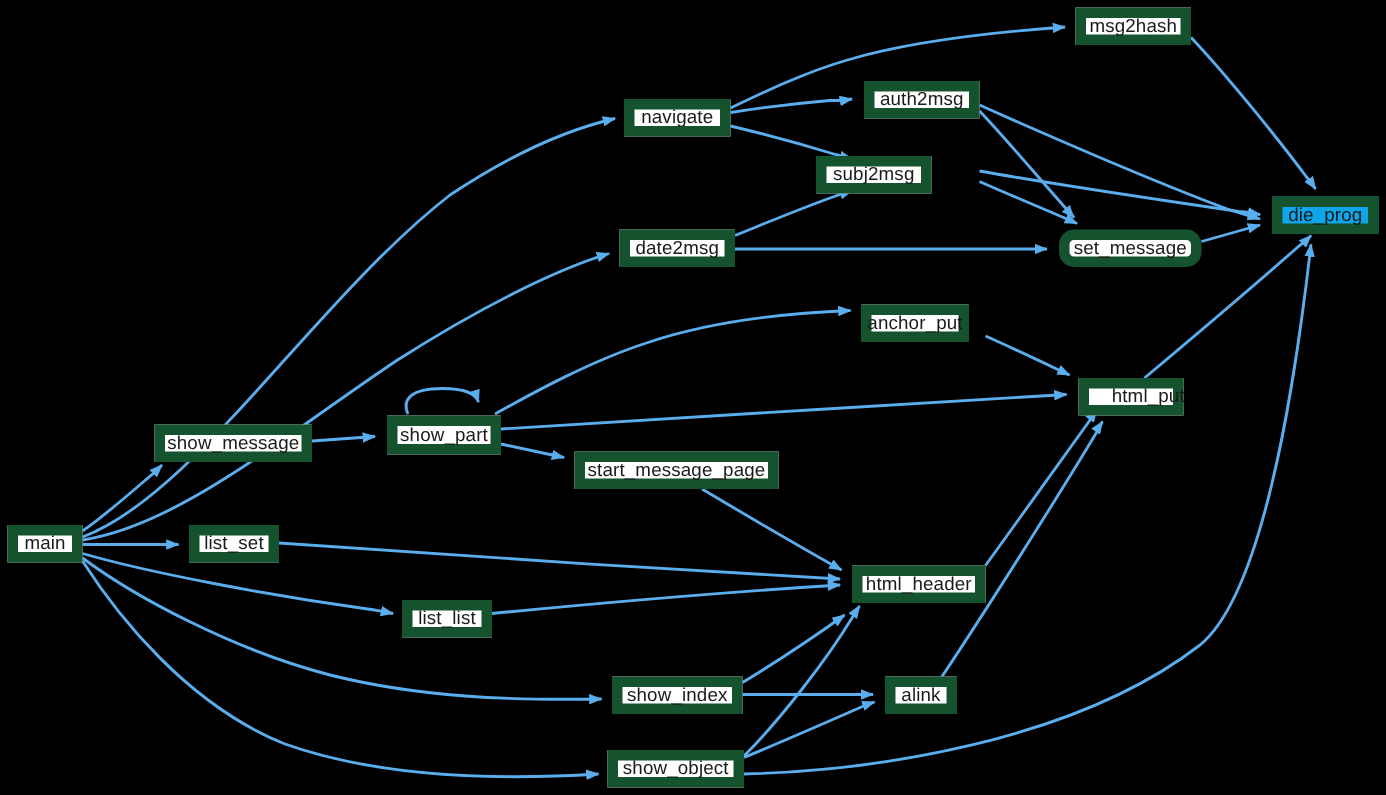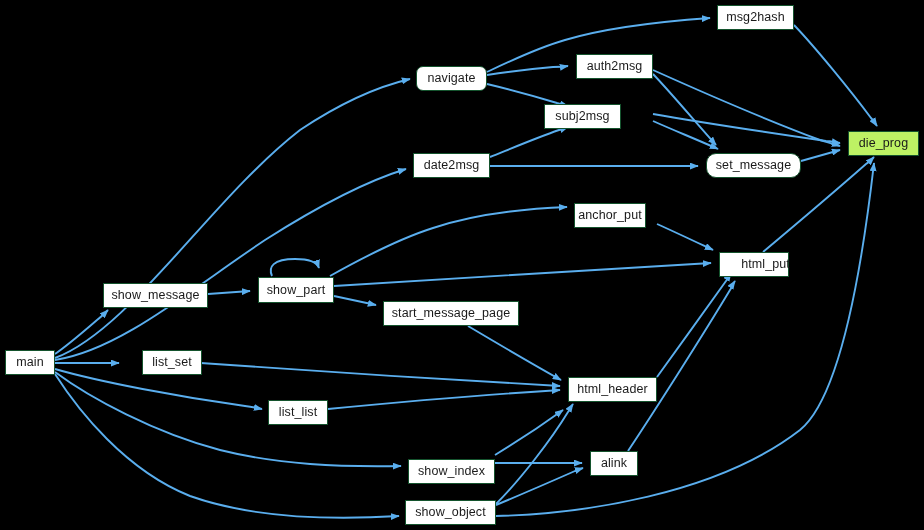--- a/index.html
+++ b/index.html
@@ -1,23 +1,23 @@
 <!DOCTYPE html>
 <html><head>
 <meta charset="utf-8">
 <style>
   html,body{margin:0;padding:0;background:#000;}
   #stage{position:relative;width:924px;height:530px;background:#000;overflow:hidden;
          font-family:"Liberation Sans","DejaVu Sans",sans-serif;}
   #edges{position:absolute;left:0;top:0;width:924px;height:530px;}
   .node{position:absolute;box-sizing:border-box;display:flex;align-items:center;
-        justify-content:center;background:#fff;border:1px solid #14532d;
+        justify-content:center;background:#fff;border:7px solid #14532d;
         color:#1a1a1a;font-size:12.5px;line-height:1;white-space:nowrap;
         letter-spacing:0.1px;}
-  .node.hl{background:#bef264;text-align:right;}
+  .node.hl{background:#0ea5e9;text-align:right;}
   .nlabel{pointer-events:none;}
 </style>
 </head>
 <body>
 
 <div id="stage">
   <svg id="edges" viewBox="0 0 924 530" xmlns="http://www.w3.org/2000/svg">
     <defs>
       <marker id="ah" markerWidth="9" markerHeight="7" refX="8.2" refY="3.5" orient="auto" markerUnits="userSpaceOnUse">
         <path d="M0,0 L9,3.5 L0,7 z" fill="#5aaeee"></path>
@@ -67,33 +67,33 @@
       </div>
       <div class="node" style="left: 103px; top: 283px; width: 105px; height: 25px;">
         <span class="nlabel">show_message</span>
       </div>
       <div class="node" style="left: 258px; top: 277px; width: 76px; height: 26px;">
         <span class="nlabel">show_part</span>
       </div>
       <div class="node" style="left: 383px; top: 301px; width: 136px; height: 25px;">
         <span class="nlabel">start_message_page</span>
       </div>
-      <div class="node" style="left: 126px; top: 350px; width: 60px; height: 25px; margin-left: 16px;">
+      <div class="node" style="left: 126px; top: 350px; width: 60px; height: 25px;">
         <span class="nlabel">list_set</span>
       </div>
       <div class="node" style="left: 268px; top: 400px; width: 60px; height: 25px;">
         <span class="nlabel">list_list</span>
       </div>
-      <div class="node" style="left: 408px; top: 451px; width: 87px; height: 25px; margin-top: 8px;">
+      <div class="node" style="left: 408px; top: 451px; width: 87px; height: 25px;">
         <span class="nlabel">show_index</span>
       </div>
       <div class="node" style="left: 405px; top: 500px; width: 91px; height: 25px;">
         <span class="nlabel">show_object</span>
       </div>
-      <div class="node" style="left: 416px; top: 66px; width: 71px; height: 25px; border-radius: 7px;">
+      <div class="node" style="left: 416px; top: 66px; width: 71px; height: 25px;">
         <span class="nlabel">navigate</span>
       </div>
       <div class="node" style="left: 413px; top: 153px; width: 77px; height: 25px;">
         <span class="nlabel">date2msg</span>
       </div>
       <div class="node" style="left: 576px; top: 54px; width: 77px; height: 25px;">
         <span class="nlabel">auth2msg</span>
       </div>
       <div class="node" style="left: 544px; top: 104px; width: 77px; height: 25px;">
         <span class="nlabel">subj2msg</span>

